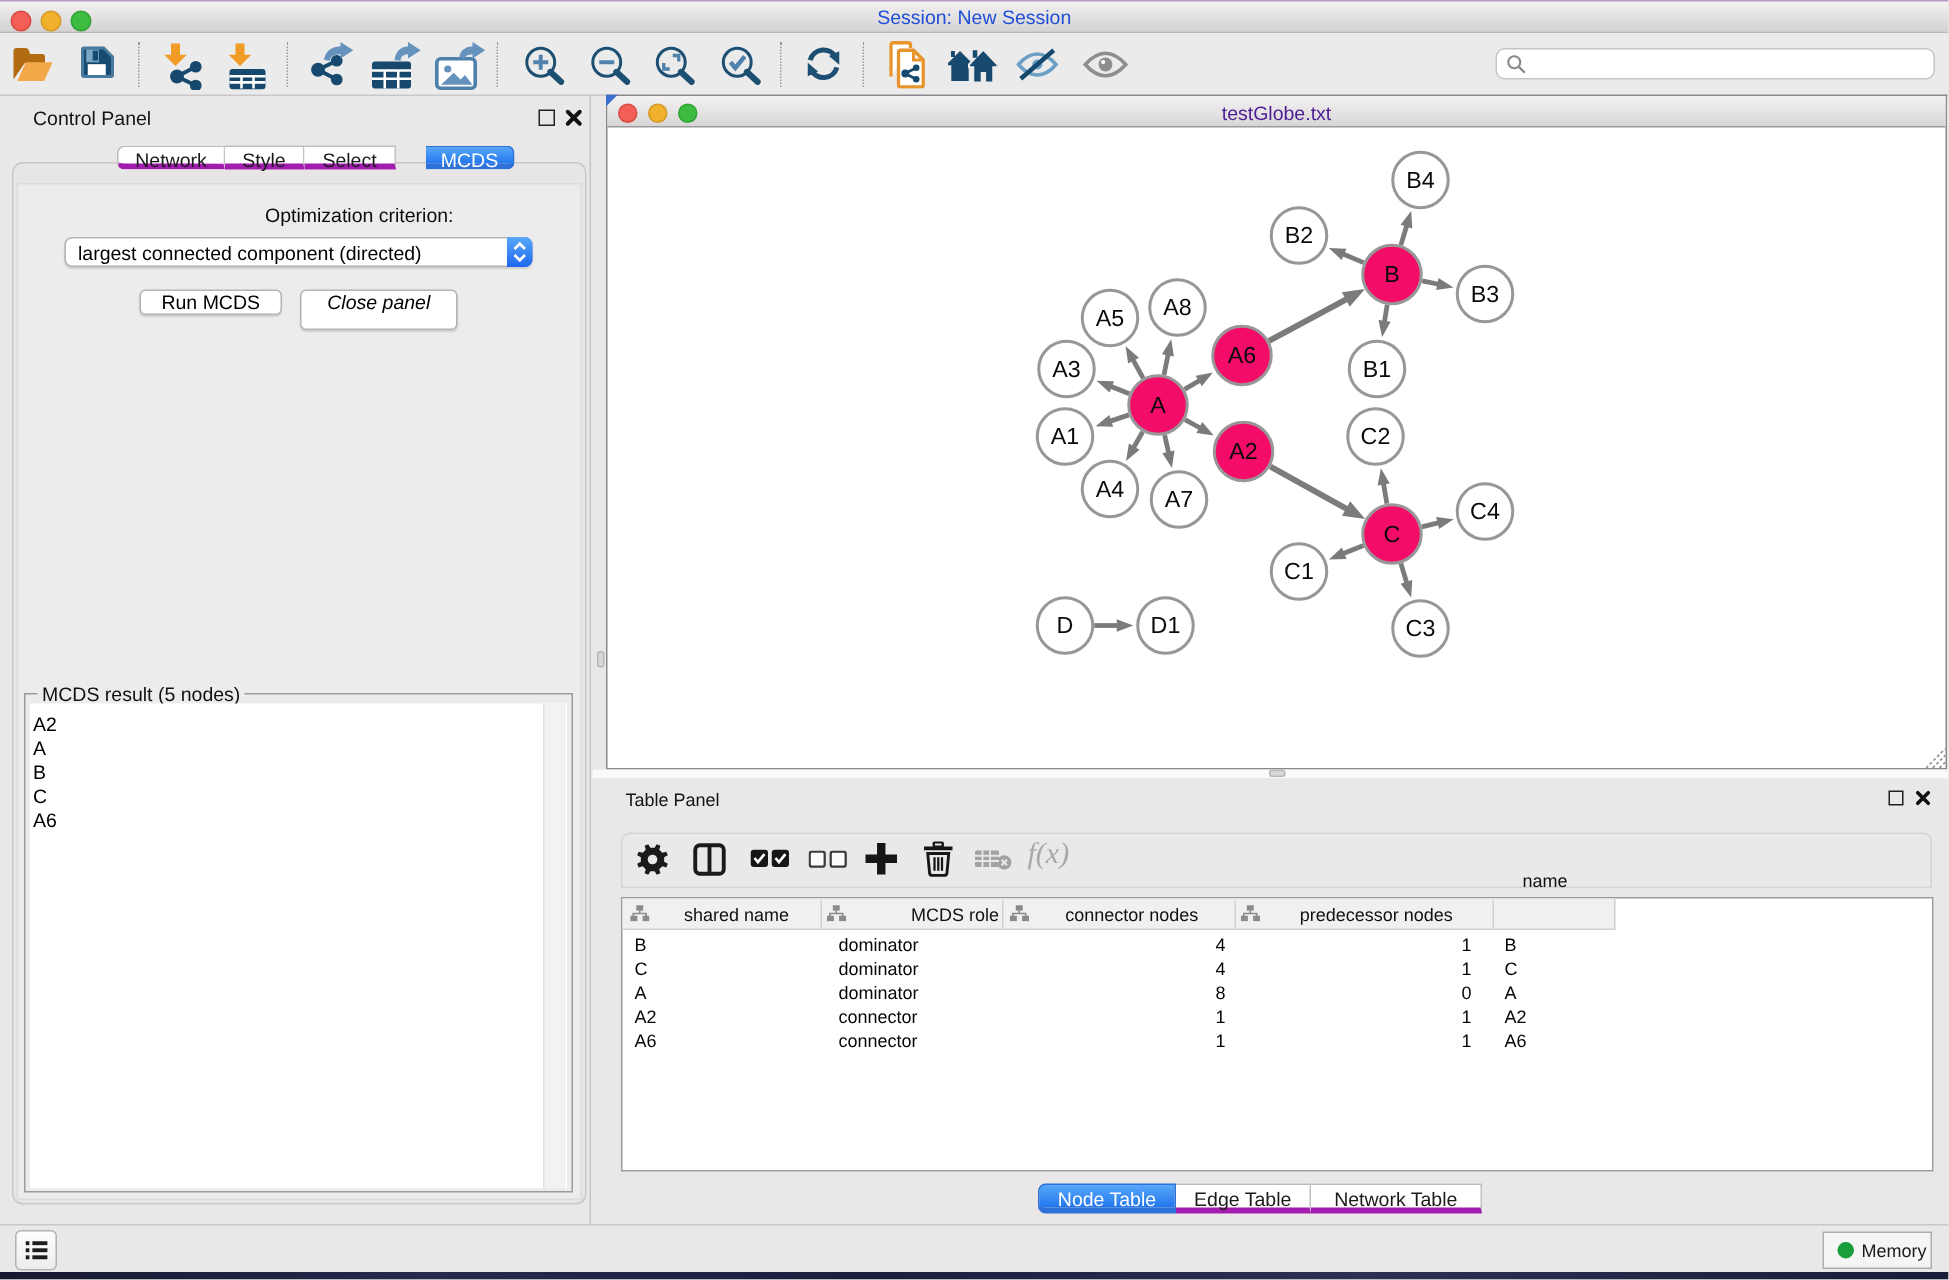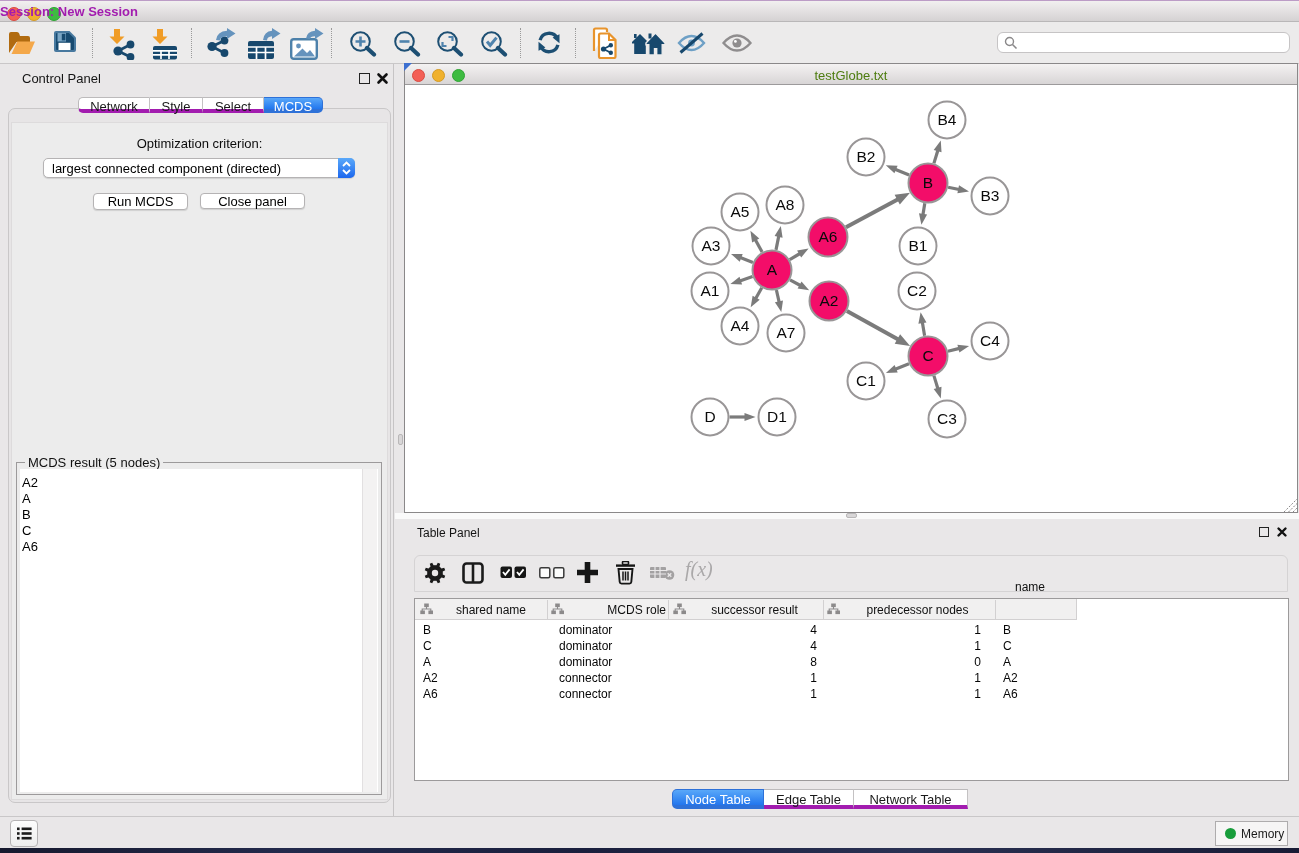--- a/index.html
+++ b/index.html
@@ -2,31 +2,31 @@
 <html><head><meta charset="utf-8"><style>
 html,body{margin:0;padding:0;width:1299px;height:853px;overflow:hidden;
  font-family:"Liberation Sans",sans-serif;}
 .abs{position:absolute;}
 body{position:relative;background:#e9e7e8;}
 .tl{border-radius:50%;position:absolute;}
 .seg{position:absolute;display:flex;}
 .seg span{display:block;text-align:center;background:#fff;border-top:1px solid #bcbabb;border-bottom:4px solid #a21caf;border-right:1px solid #c4c2c3;color:#1a1a1a;}
 .seg span:first-child{border-left:1px solid #bcbabb;border-radius:5px 0 0 5px;}
 .seg span.last{border-radius:0 5px 5px 0;}
-.seg span.sel{background:linear-gradient(#59a8f9,#2276ee);color:#fff;border-color:#2e71d8;}
+.seg span.sel{background:linear-gradient(#59a8f9,#2276ee);color:#fff;border-color:#2e71d8;margin-left:20px;}
 .vsep{position:absolute;top:28px;height:30px;width:0;border-left:1px dotted #9a9a9a;}
 .ticon{position:absolute;top:28px;}
 </style></head>
 <body>
 
 <div class="abs" style="left:0;top:0;width:1299px;height:22px;background:linear-gradient(#f2f0f0,#d5d2d3);border-top:1px solid #bc9cc6;box-sizing:border-box;border-bottom:1px solid #b9b7b8;"></div>
 <div class="tl" style="left:7px;top:7px;width:12px;height:12px;background:#f35f56;border:0.5px solid #d94b42;"></div>
 <div class="tl" style="left:27px;top:7px;width:12px;height:12px;background:#f0b12d;border:0.5px solid #d49a24;"></div>
 <div class="tl" style="left:47px;top:7px;width:12px;height:12px;background:#3ebb41;border:0.5px solid #2fa435;"></div>
-<div class="abs" style="left:0;top:4px;width:1299px;font-size:13px;color:#a21caf;font-weight:bold;">Session: New Session</div>
+<div class="abs" style="left:0;top:4px;width:1299px;text-align:center;font-size:13px;color:#1d4ed8;">Session: New Session</div>
 
 <div class="abs" style="left:0;top:22px;width:1299px;height:42px;background:#ecebeb;border-bottom:1px solid #c9c7c8;box-sizing:border-box;"></div>
 
 <svg class="ticon" style="left:6px;" width="30" height="28" viewBox="0 0 30 28">
  <path d="M3,25 V6 q0,-2 2,-2 h6 q1.6,0 2.2,1.5 L14,8 h8 q2,0 2,2 v4 H10.5 L3,25 z" fill="#b16b10"></path>
  <path d="M5.5,26 L11.2,13.5 H29 L23.5,26 z" fill="#f4a84a"></path>
 </svg>
 
 <svg class="ticon" style="left:52px;top:29px;" width="25" height="25" viewBox="0 0 25 25">
  <path d="M2,4 q0,-2 2,-2 h13.5 L24,8.5 V21 q0,2 -2,2 H4 q-2,0 -2,-2 z" fill="#48799f"></path>
@@ -154,49 +154,49 @@
 
 <div class="abs" style="left:8px;top:108px;width:383px;height:695px;background:#e7e5e6;border:1px solid #c9c7c8;border-radius:7px;box-sizing:border-box;"></div>
 <div class="abs" style="left:11px;top:122px;width:377px;height:678px;background:#ececec;border:1px solid #dddbdc;box-sizing:border-box;"></div>
 
 <div class="seg" style="left:78px;top:97px;height:16px;font-size:13px;line-height:17px;">
  <span style="width:70px;">Network</span>
     <span style="width:52px;">Style</span>
     <span style="width:60px;">Select</span>
     <span class="sel last" style="width:58px;">MCDS</span>
 </div>
-<div class="abs" style="left:8px;top:136px;width:383px;text-align:center;font-size:13px;color:#0c0c0c;">Optimization criterion:</div>
+<div class="abs" style="left:8px;top:136px;width:383px;text-align:center;font-size:13px;color:#0c0c0c;padding-left:40px;">Optimization criterion:</div>
 
 <div class="abs" style="left:43px;top:158px;width:312px;height:20px;background:#fff;border:1px solid #b5b3b4;border-radius:5px;box-sizing:border-box;box-shadow:0 1px 1px rgba(0,0,0,0.12);"></div>
 <div class="abs" style="left:52px;top:161px;font-size:13px;color:#000;">largest connected component (directed)</div>
 <div class="abs" style="left:338px;top:158px;width:17px;height:20px;background:linear-gradient(#5aa9fa,#1c67ee);border-radius:0 5px 5px 0;"></div>
 <svg class="abs" style="left:341px;top:161px;" width="11" height="14" viewBox="0 0 11 14">
  <path d="M2,5 L5.5,1.5 L9,5" fill="none" stroke="#fff" stroke-width="1.8"></path>
  <path d="M2,9 L5.5,12.5 L9,9" fill="none" stroke="#fff" stroke-width="1.8"></path>
 </svg>
 
 <div class="abs" style="left:93px;top:193px;width:95px;height:17px;background:#fff;border:1px solid #b5b3b4;border-radius:4px;box-sizing:border-box;box-shadow:0 1px 1px rgba(0,0,0,0.12);text-align:center;font-size:13px;line-height:16px;color:#000;">Run MCDS</div>
-<div class="abs" style="left:200px;top:193px;width:105px;height:16px;background:#fff;border:1px solid #b5b3b4;border-radius:4px;box-sizing:border-box;box-shadow:0 1px 1px rgba(0,0,0,0.12);text-align:center;font-size:13px;line-height:16px;color:#000;">Close panel</div>
+<div class="abs" style="left:200px;top:193px;width:105px;height:27px;background:#fff;border:1px solid #b5b3b4;border-radius:4px;box-sizing:border-box;box-shadow:0 1px 1px rgba(0,0,0,0.12);text-align:center;font-size:13px;line-height:16px;color:#000;font-style:italic;">Close panel</div>
 
 <div class="abs" style="left:16px;top:462px;width:366px;height:333px;border:1px solid #9c9a9b;box-sizing:border-box;"></div>
 <div class="abs" style="left:25px;top:455px;background:#ececec;padding:0 3px;font-size:13px;color:#111;">MCDS result (5 nodes)</div>
 <div class="abs" style="left:20px;top:469px;width:358px;height:323px;background:#fff;"></div>
 <div class="abs" style="left:362px;top:469px;width:15px;height:323px;background:#f3f2f2;border-left:1px solid #e2e0e1;box-sizing:border-box;"></div>
 <div class="abs" style="left:22px;top:475px;font-size:13px;line-height:16px;color:#000;">A2<br>A<br>B<br>C<br>A6</div>
 
 <div class="abs" style="left:404px;top:63px;width:894px;height:450px;background:#fff;border:1px solid #8a8889;box-sizing:border-box;"></div>
 <div class="abs" style="left:405px;top:64px;width:892px;height:21px;background:linear-gradient(#f4f2f2,#d8d5d6);border-bottom:1px solid #9c9a9b;box-sizing:border-box;"></div>
 <polygon class="abs"></polygon>
 <svg class="abs" style="left:404px;top:63px;" width="8" height="8" viewBox="0 0 8 8">
     <path d="M0,0 H8 L0,8 z" fill="#3c6fd0"></path>
   </svg>
 <div class="tl" style="left:412px;top:69px;width:11px;height:11px;background:#f35f56;border:0.5px solid #d94b42;"></div>
 <div class="tl" style="left:432px;top:69px;width:11px;height:11px;background:#f0b12d;border:0.5px solid #d49a24;"></div>
 <div class="tl" style="left:452px;top:69px;width:11px;height:11px;background:#3ebb41;border:0.5px solid #2fa435;"></div>
-<div class="abs" style="left:405px;top:68px;width:892px;text-align:center;font-size:13px;color:#4d7c0f;">testGlobe.txt</div>
+<div class="abs" style="left:405px;top:68px;width:892px;text-align:center;font-size:13px;color:#4c1d95;">testGlobe.txt</div>
 
 <svg class="abs" style="left:1284px;top:499px;" width="13" height="13" viewBox="0 0 13 13">
  <g stroke="#8a8889" stroke-width="1" stroke-dasharray="2,1.5" fill="none">
  <line x1="0" y1="13" x2="13" y2="0"></line>
       <line x1="4.5" y1="13" x2="13" y2="4.5"></line>
       <line x1="9" y1="13" x2="13" y2="9"></line>
     </g>
 </svg>
 
 <div class="abs" style="left:398px;top:434px;width:5px;height:11px;background:#d8d6d7;border:1px solid #b9b7b8;border-radius:2px;box-sizing:border-box;"></div>
@@ -359,21 +359,21 @@
       <g id="orgchart">
  <rect x="4.2" y="0.5" width="4.6" height="3.6" fill="#8c8a8b"></rect>
  <path d="M6.5,4 V6 M2.2,8 V6 H10.8 V8" fill="none" stroke="#8c8a8b" stroke-width="1.1"></path>
  <rect x="0.3" y="7.5" width="4.6" height="3.6" fill="#8c8a8b"></rect>
  <rect x="8.4" y="7.5" width="4.6" height="3.6" fill="#8c8a8b"></rect>
 </g>
     </defs>
   </svg>
 <div class="abs hdrtxt" style="left:436px;top:603px;width:110px;">shared name</div>
 <div class="abs hdrtxt" style="left:566px;top:603px;width:100px;text-align:right;">MCDS role</div>
-<div class="abs hdrtxt" style="left:688px;top:603px;width:133px;">successor result</div>
+<div class="abs hdrtxt" style="left:688px;top:603px;width:133px;">connector nodes</div>
 <div class="abs hdrtxt" style="left:842px;top:603px;width:151px;">predecessor nodes</div>
 <div class="abs hdrtxt" style="left:990px;top:580px;width:80px;">name</div>
 
 <div class="abs rowtxt" style="left:423px;top:622px;">B<br>C<br>A<br>A2<br>A6</div>
 <div class="abs rowtxt" style="left:559px;top:622px;">dominator<br>dominator<br>dominator<br>connector<br>connector</div>
 <div class="abs rowtxt" style="left:716px;top:622px;width:101px;text-align:right;">4<br>4<br>8<br>1<br>1</div>
 <div class="abs rowtxt" style="left:885px;top:622px;width:96px;text-align:right;">1<br>1<br>0<br>1<br>1</div>
 <div class="abs rowtxt" style="left:1003px;top:622px;">B<br>C<br>A<br>A2<br>A6</div>
 
 <div class="seg" style="left:672px;top:789px;height:20px;font-size:13px;line-height:20px;">

